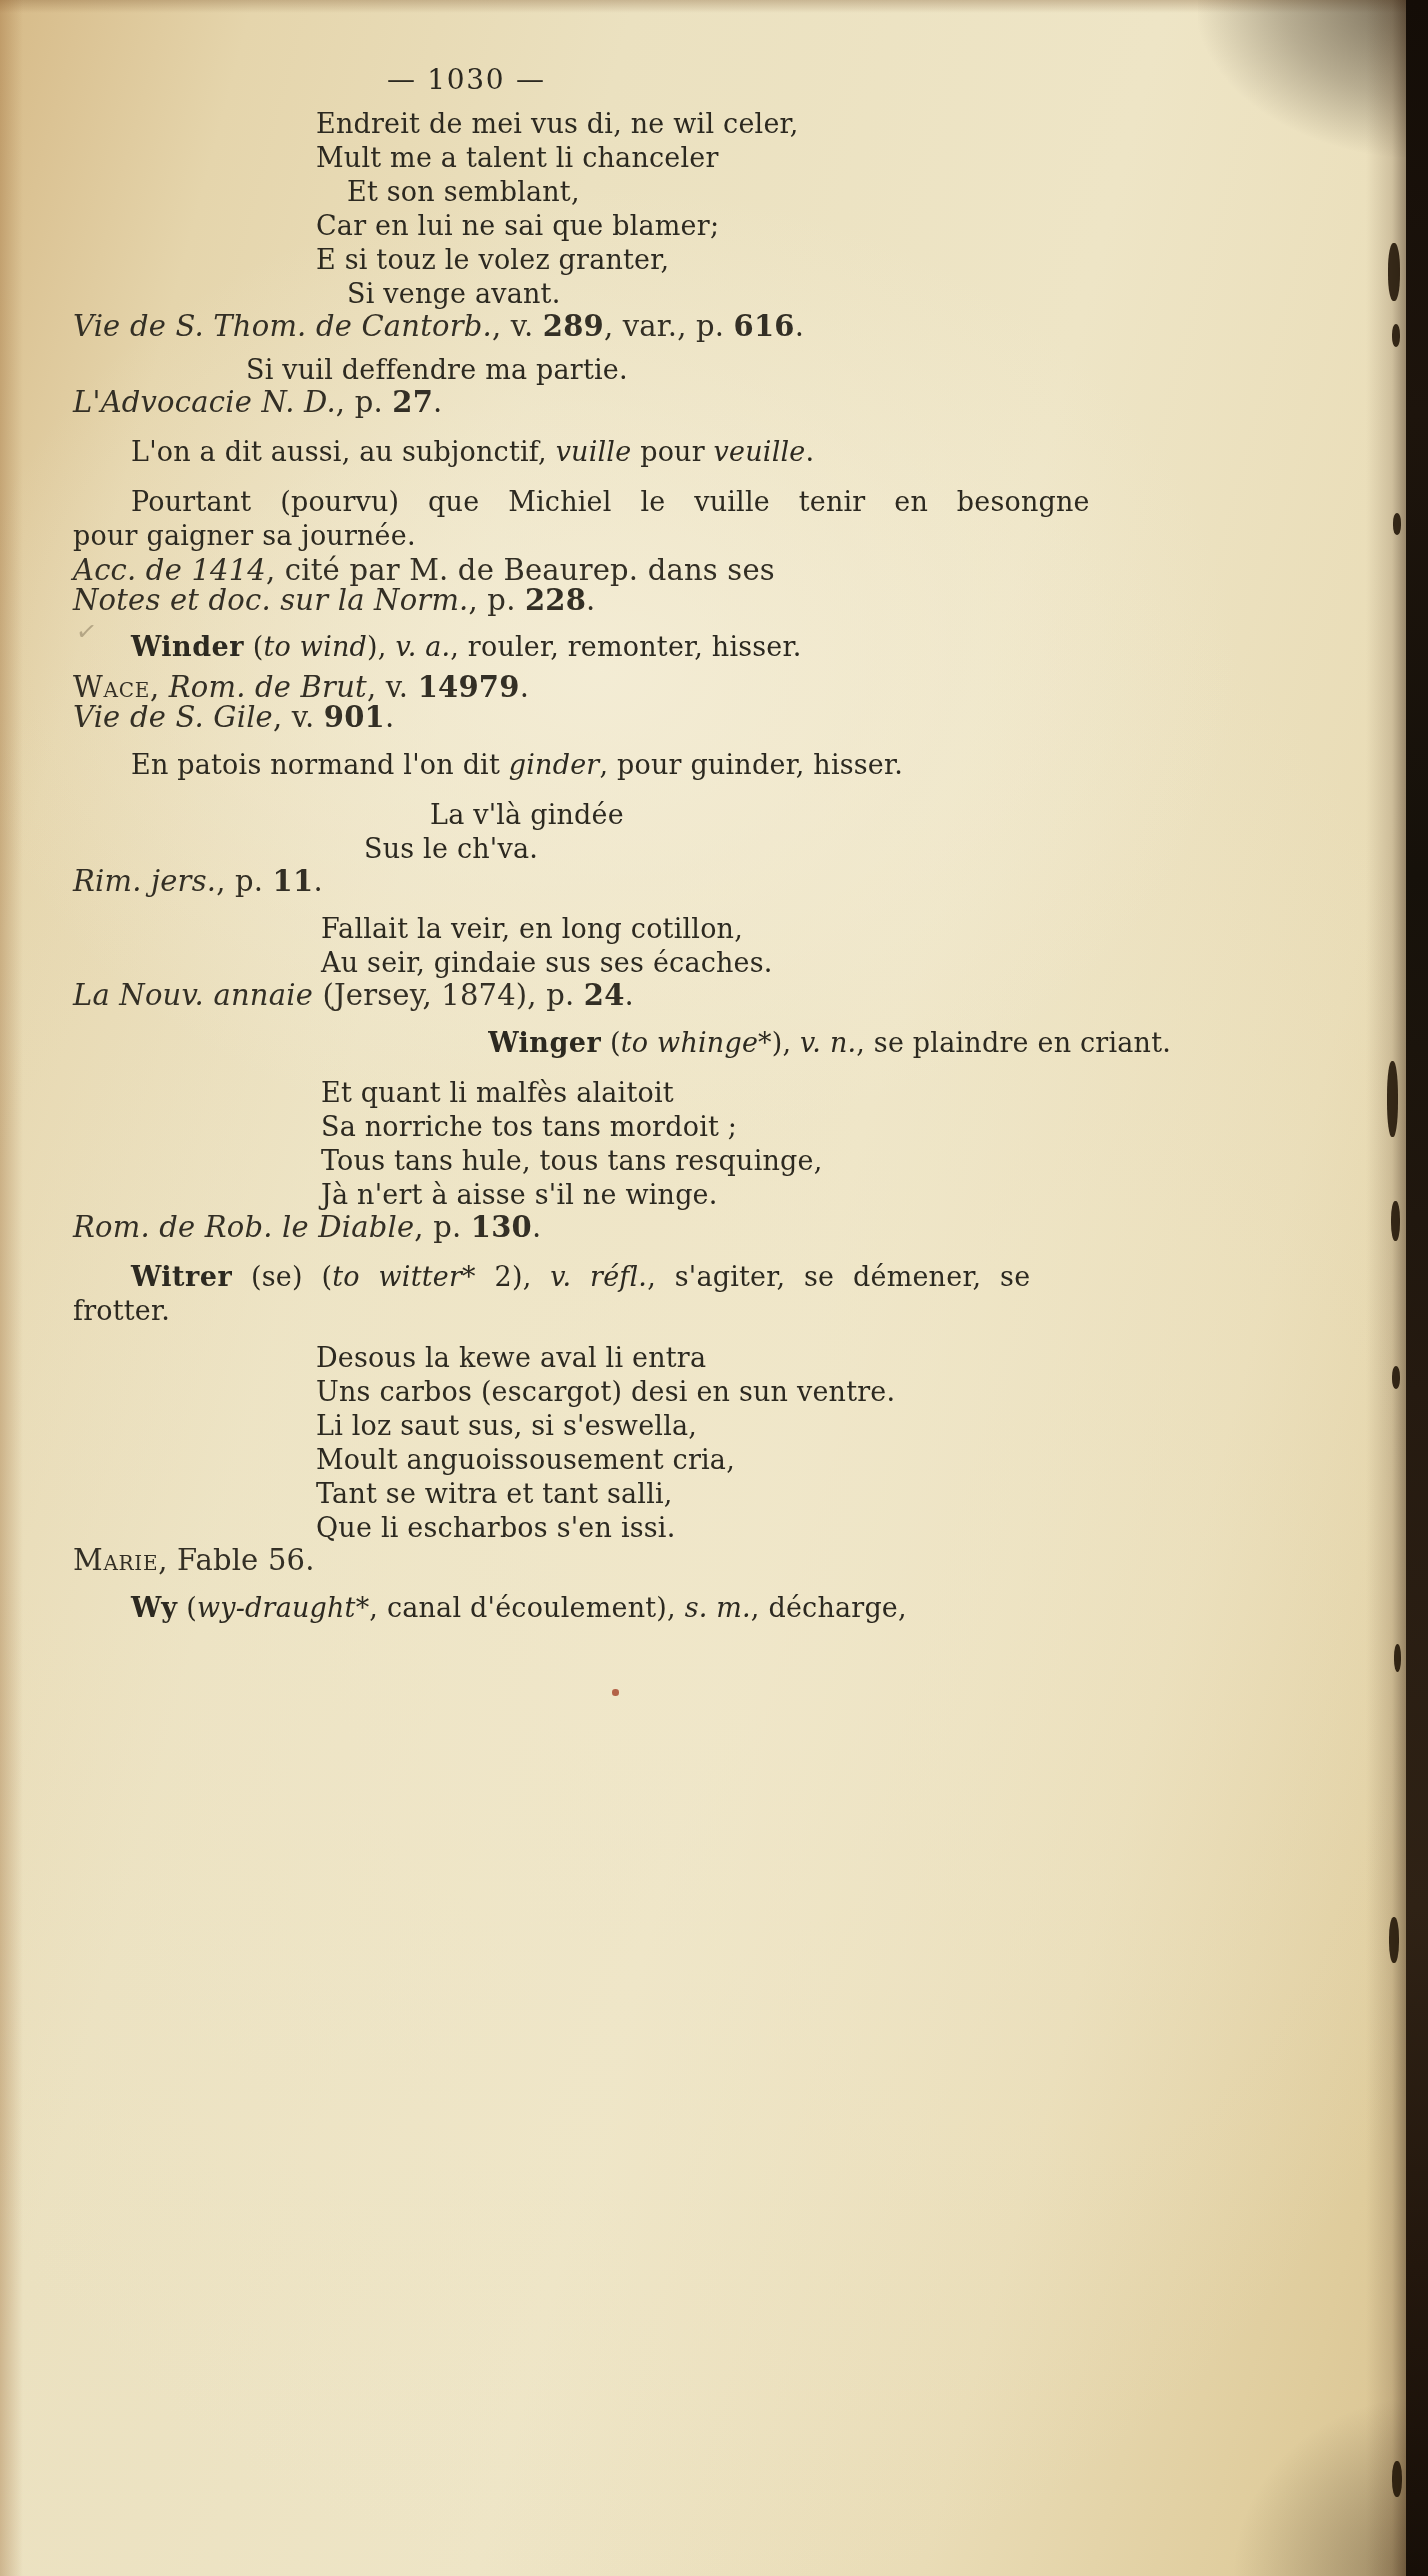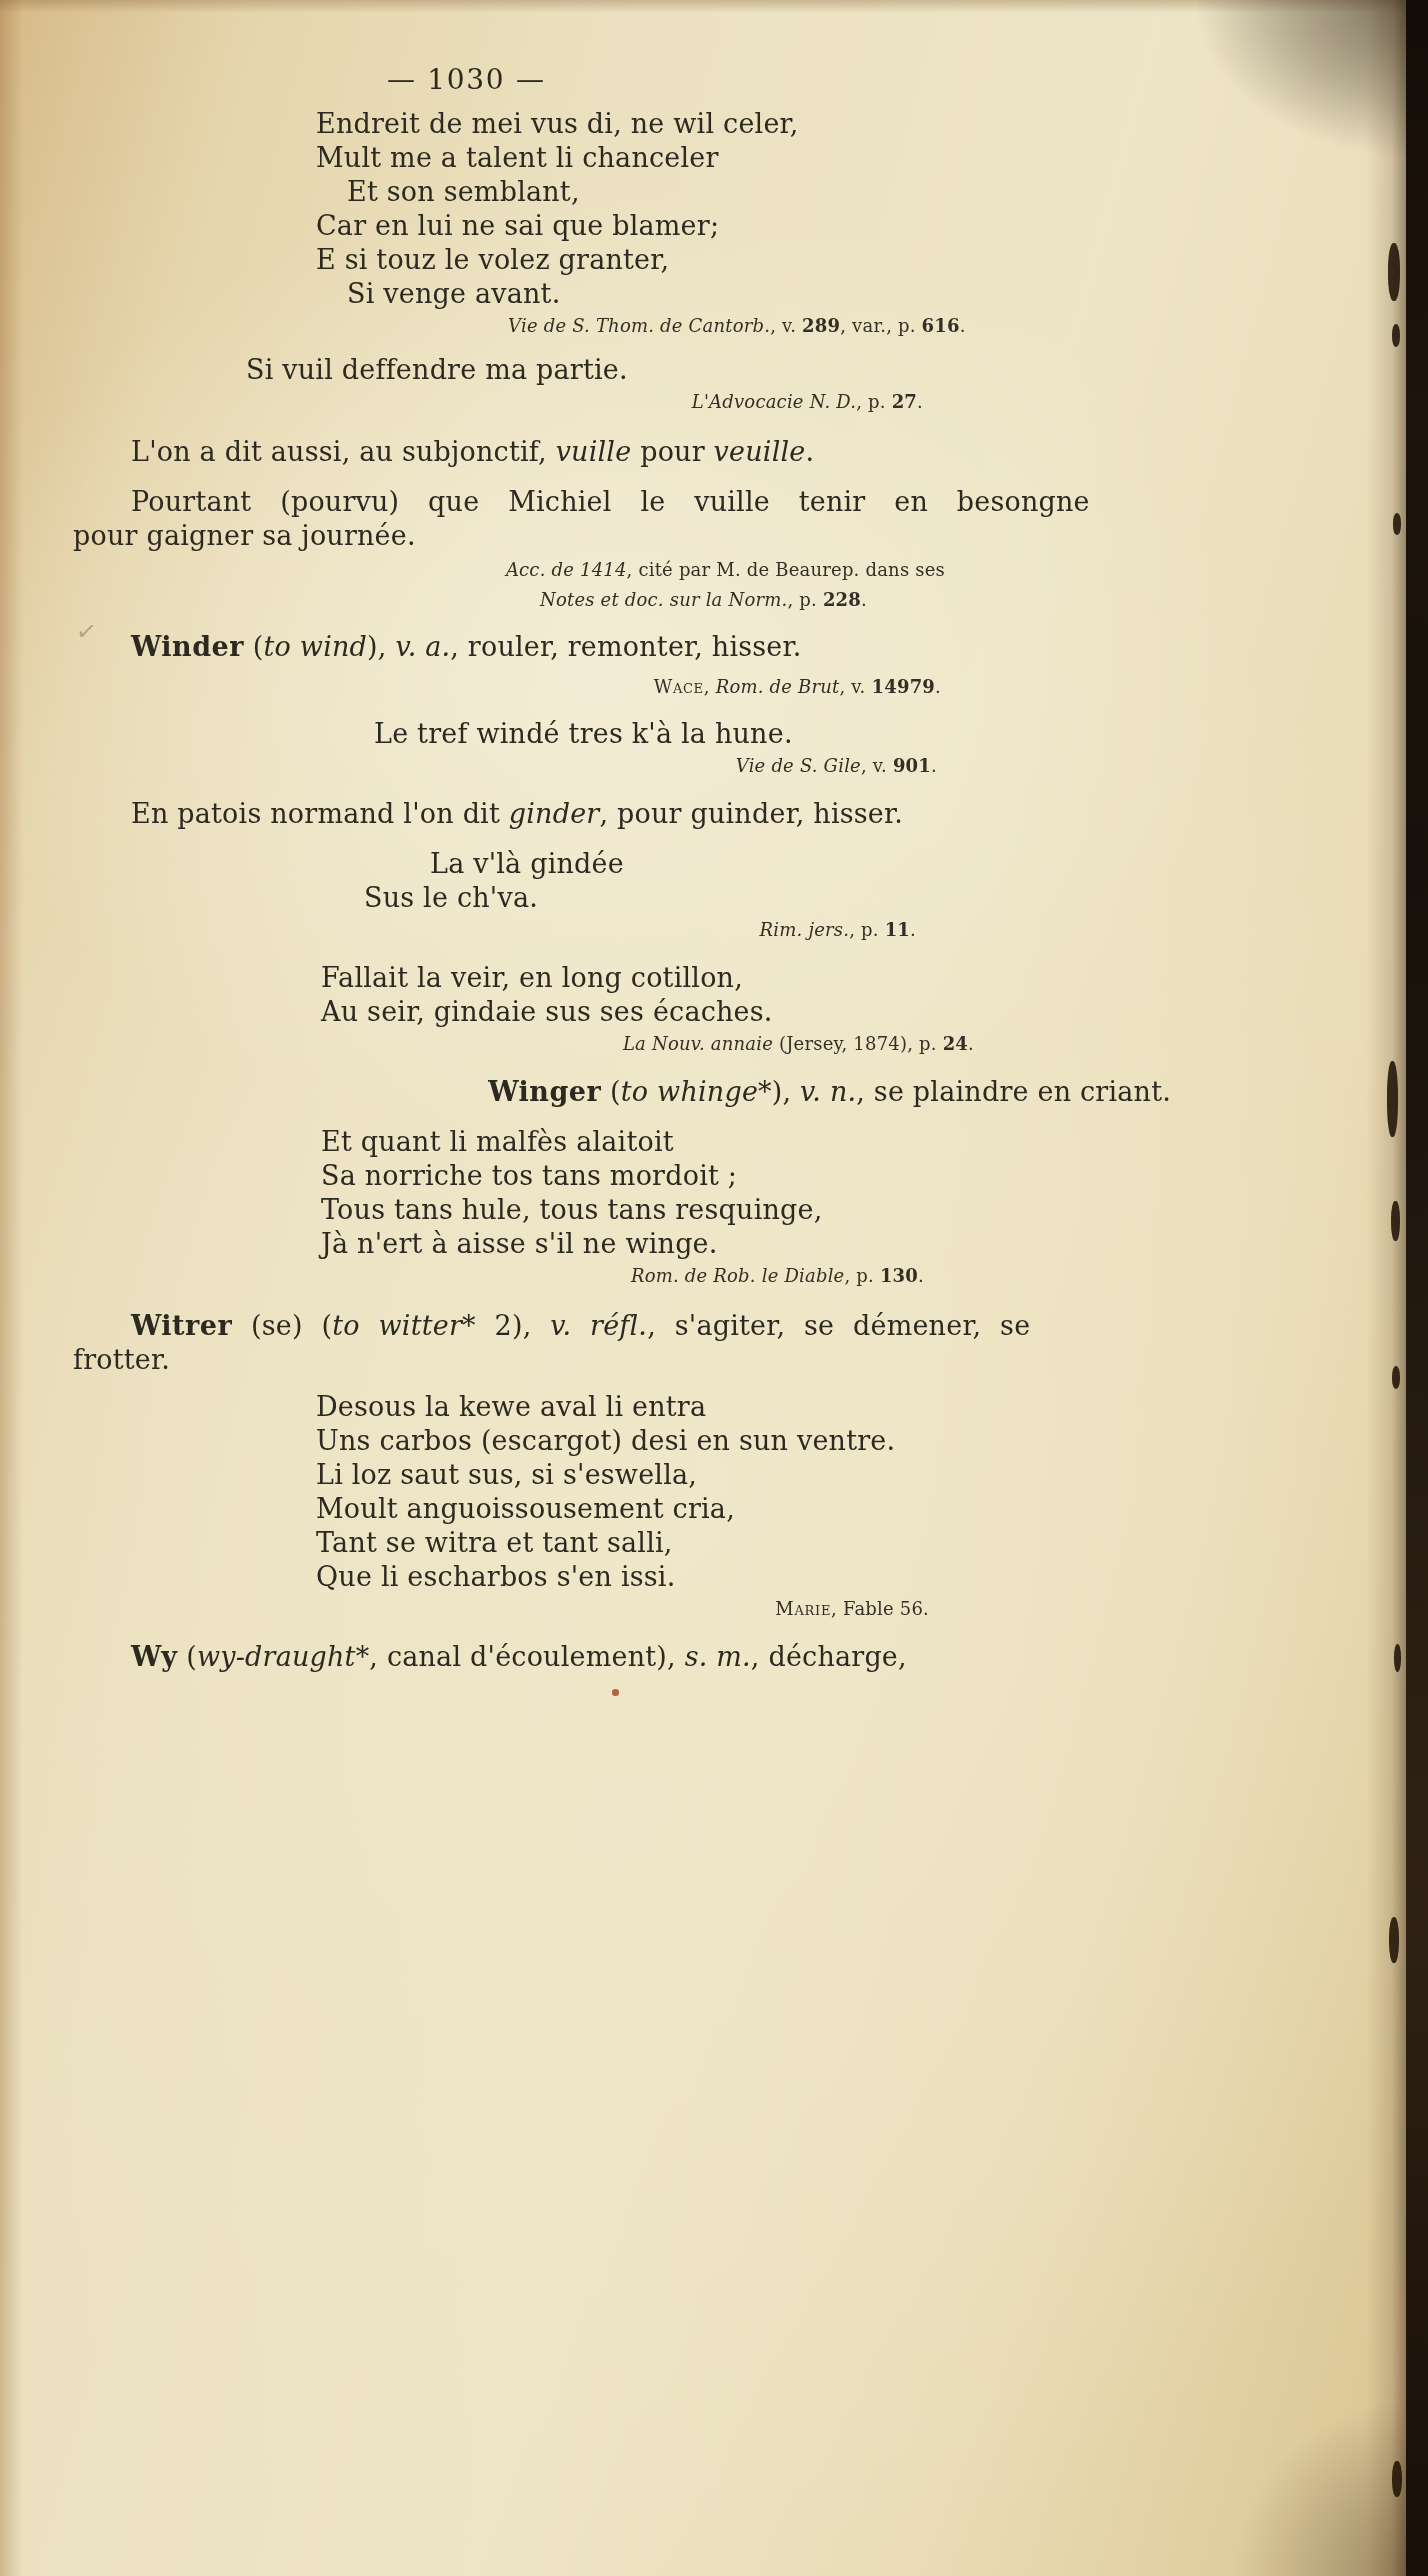--- a/index.html
+++ b/index.html
@@ -28,21 +28,21 @@
     background: linear-gradient(90deg, rgba(90,60,30,0) 0%, rgba(80,50,25,0.18) 65%, rgba(55,32,14,0.45) 100%); }
   .edge-band { position:absolute; top:0; right:0; width:23px; height:100%;
     background: linear-gradient(180deg, #140d07 0%, #1d140c 16%, #16110a 34%, #251a10 54%, #2f2215 74%, #23170d 88%, #170f08 100%); }
   .speck { position:absolute; background:#241709; border-radius:45%; opacity:0.9; }
 
   .text-column { position: absolute; left: 73px; top: 63px; width: 1098px;
     color: #2c2920; font-size: 27px; line-height: 34px; letter-spacing: 0.2px; }
   .block { position: relative; }
   .line { white-space: nowrap; }
   .pagenum { font-size: 28px; letter-spacing: 1.7px; }
-  .citation { font-size: 18px; line-height: 30px; width: 901px; text-align: right; color: #332f25; }
+  .citation { font-size: 29px; line-height: 30px; width: 901px; text-align: left; color: #332f25; }
   .s-i { font-style: italic; }
   .s-b { font-weight: bold; }
   .s-sc { font-variant: small-caps; letter-spacing: 0.7px; }
   .entry .s-b { letter-spacing: 0.5px; }
 
   .pencil-mark { position:absolute; left:76px; top:617px; color: rgba(110,95,68,0.42);
     font-size: 25px; transform: rotate(8deg); }
   .red-speck { position:absolute; left:612px; top:1689px; width:6.6px; height:6.6px;
     border-radius:50%; background:#a84a30; opacity:0.85; }
 </style>
@@ -83,23 +83,20 @@
       </div>
       <div class="block citation" style="margin-top: 1.7px;">
         <div class="line" style="padding-right: 29px;"><span class="s-i">Acc. de 1414</span><span>, cité par M. de Beaurep. dans ses</span></div>
         <div class="line" style="padding-right: 107px;"><span class="s-i">Notes et doc. sur la Norm.</span><span>, p. </span><span class="s-b">228</span><span>.</span></div>
       </div>
       <div class="block entry" style="margin-top: 15px;">
         <div class="line" style="padding-left: 58px;"><span class="s-b">Winder</span><span> (</span><span class="s-i">to wind</span><span>), </span><span class="s-i">v. a.</span><span>, rouler, remonter, hisser.</span></div>
       </div>
       <div class="block citation" style="margin-top: 8px;">
         <div class="line" style="padding-right: 33px;"><span class="s-sc">Wace</span><span>, </span><span class="s-i">Rom. de Brut</span><span>, v. </span><span class="s-b">14979</span><span>.</span></div>
-      </div>
-      <div class="block quote" style="margin-top: 15px; margin-left: 301px;">
-        <div class="line"><span>Le tref windé tres k'à la hune.</span></div>
       </div>
       <div class="block citation" style="margin-top: 0px;">
         <div class="line" style="padding-right: 37px;"><span class="s-i">Vie de S. Gile</span><span>, v. </span><span class="s-b">901</span><span>.</span></div>
       </div>
       <div class="block para" style="margin-top: 16.5px;">
         <div class="line" style="padding-left: 58px;"><span>En patois normand l'on dit </span><span class="s-i">ginder</span><span>, pour guinder, hisser.</span></div>
       </div>
       <div class="block verse" style="margin-top: 15.7px; margin-left: 291px;">
         <div class="line" style="padding-left: 66px;"><span>La v'là gindée</span></div>
         <div class="line"><span>Sus le ch'va.</span></div>

